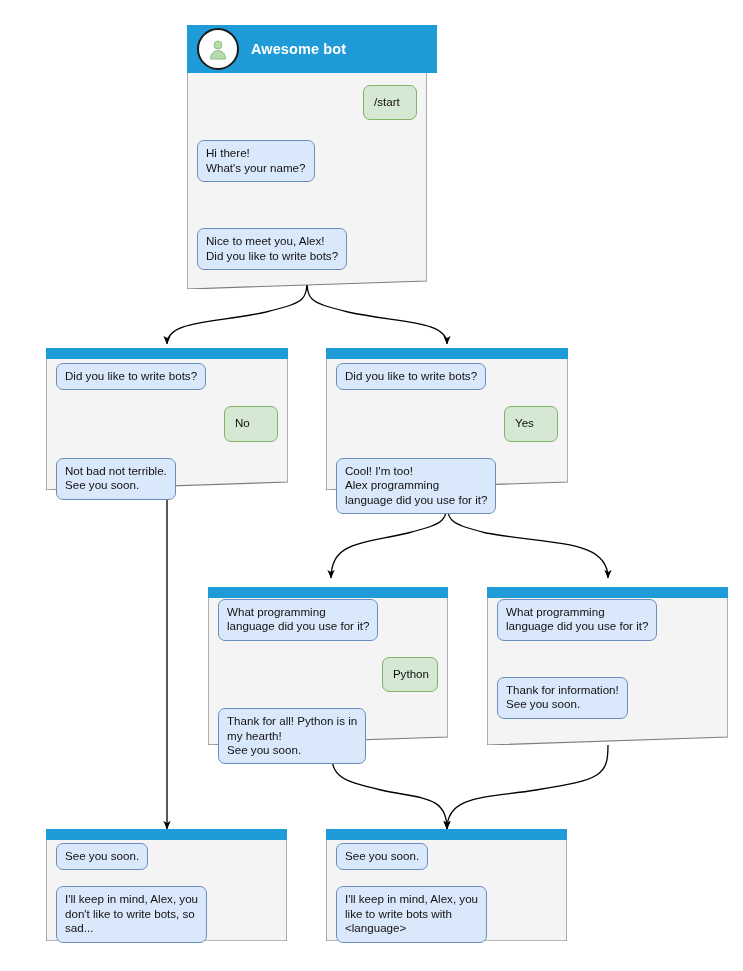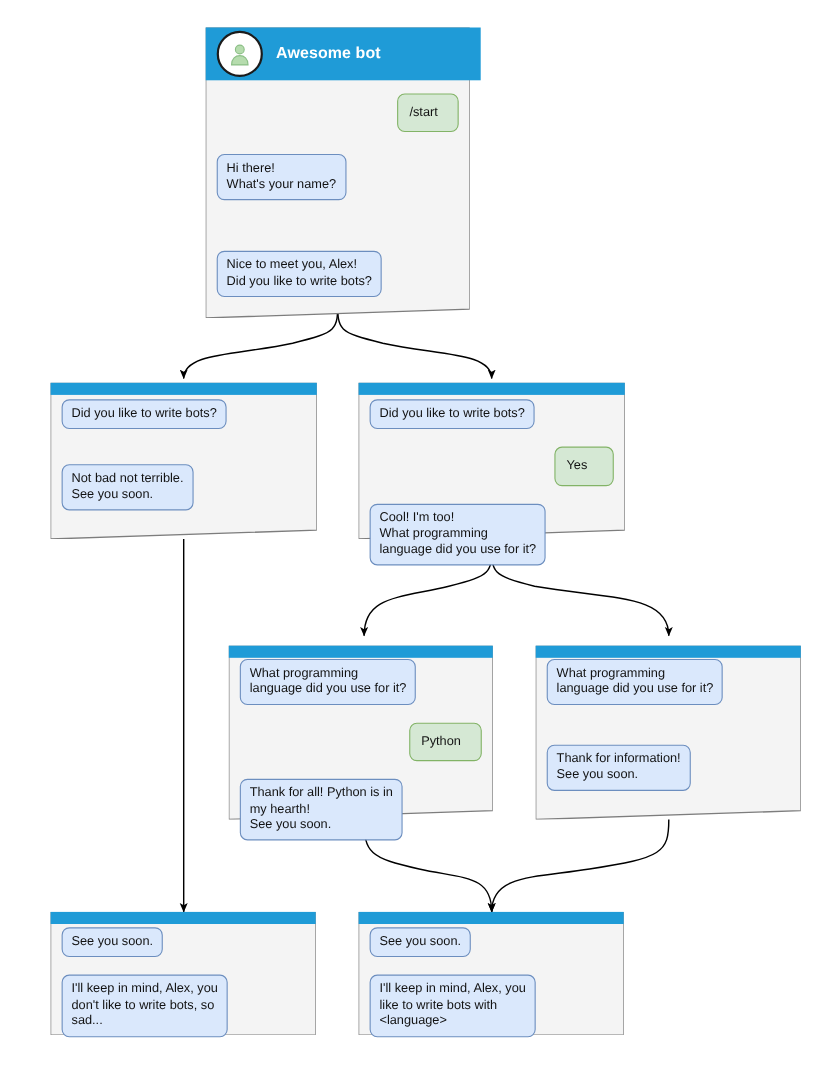--- a/index.html
+++ b/index.html
@@ -106,21 +106,21 @@
   }
   .bubble.in {
     background: #dae8fc;
     border: 1px solid #6c8ebf;
   }
   .bubble.out {
     background: #d5e8d4;
     border: 1px solid #82b366;
     min-width: 54px;
     text-align: left;
-    padding: 9px 18px 10px 10px;
+    padding: 9px 8px 10px 10px;
   }
   .spacer-sm { height: 16px; }
   .spacer-md { height: 20px; }
   .spacer-lg { height: 26px; }
 </style>
 </head>
 <body>
 
 <div id="canvas">
 
@@ -181,20 +181,23 @@
     <svg class="card-skin" viewBox="0 0 242 142" preserveAspectRatio="none">
       <path d="M0,0 L242,0 L242,134 L0,142 Z" fill="#f4f4f4" stroke="#7d7d7d" stroke-width="1.2"></path>
     </svg>
     <div class="card-body">
       <div class="bot-header mini"></div>
       <div class="messages" style="top:15px;">
         <div class="msg-row in">
           <div class="bubble in">Did you like to write bots?</div>
         </div>
         <div class="spacer-sm"></div>
+        <div class="msg-row out">
+          <div class="bubble out">No</div>
+        </div>
         <div class="spacer-sm"></div>
         <div class="msg-row in">
           <div class="bubble in">Not bad not terrible.
 See you soon.</div>
         </div>
       </div>
     </div>
   </div>
 
   <div class="card" style="left:310px; top:348px; width:242px; height:142px;">
@@ -207,21 +210,21 @@
         <div class="msg-row in">
           <div class="bubble in">Did you like to write bots?</div>
         </div>
         <div class="spacer-sm"></div>
         <div class="msg-row out">
           <div class="bubble out">Yes</div>
         </div>
         <div class="spacer-sm"></div>
         <div class="msg-row in">
           <div class="bubble in">Cool! I'm too!
-What programming
+Alex programming
 language did you use for it?</div>
         </div>
       </div>
     </div>
   </div>
 
   <div class="card" style="left:192px; top:587px; width:240px; height:158px;">
     <svg class="card-skin" viewBox="0 0 240 158" preserveAspectRatio="none">
       <path d="M0,0 L240,0 L240,150 L0,158 Z" fill="#f4f4f4" stroke="#7d7d7d" stroke-width="1.2"></path>
     </svg>

